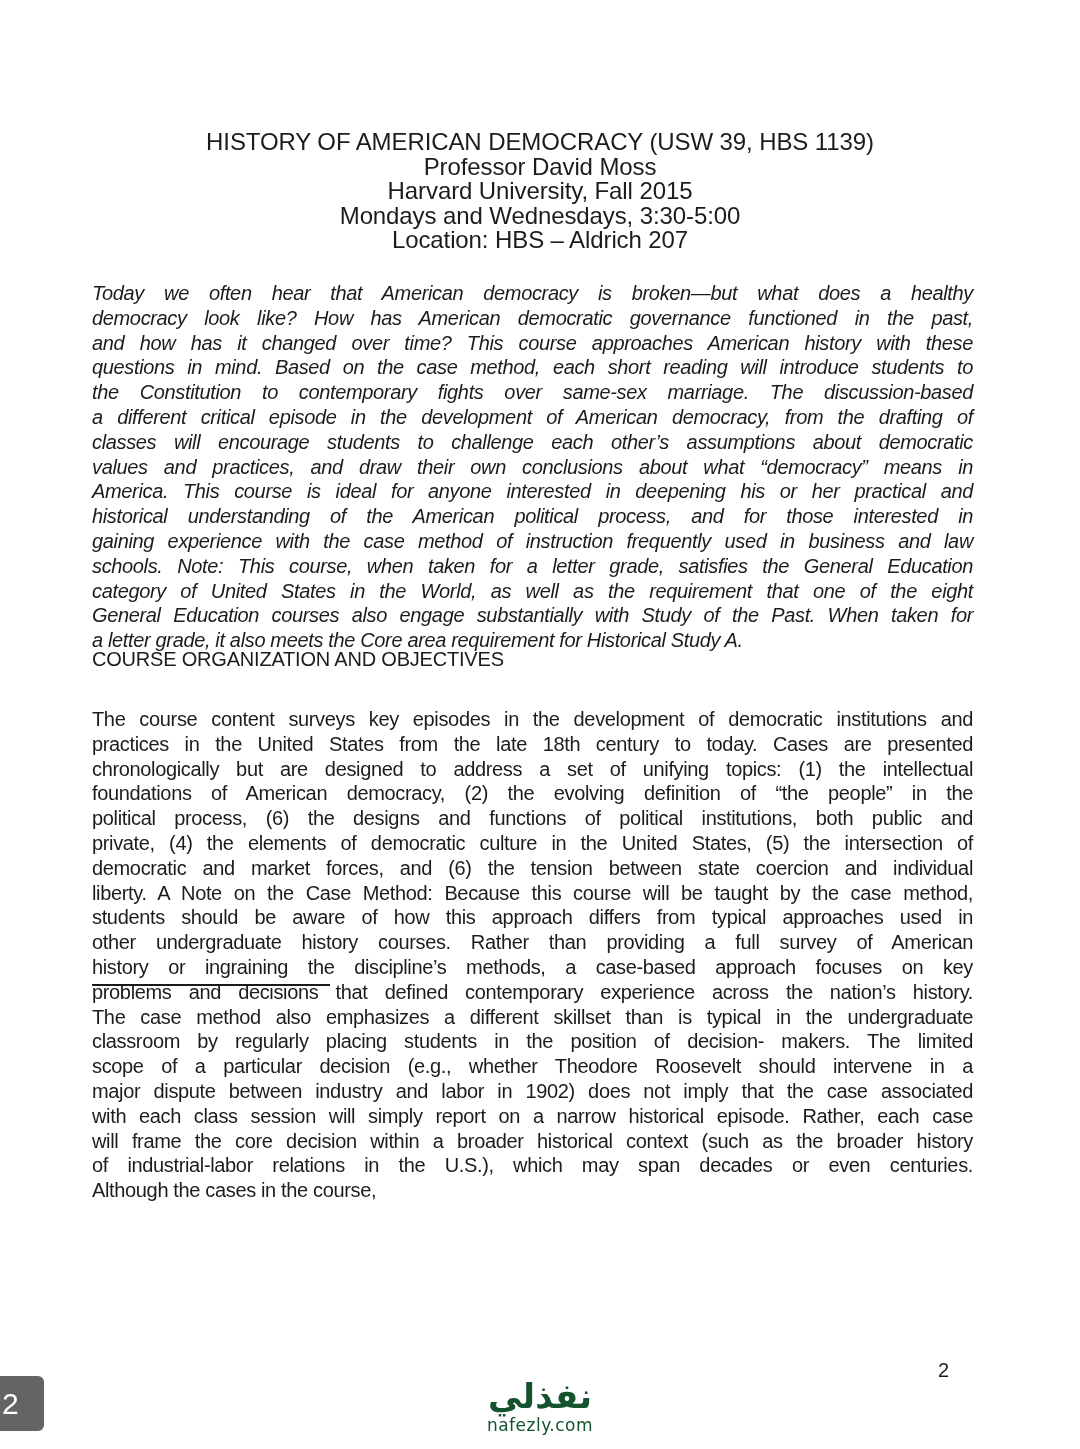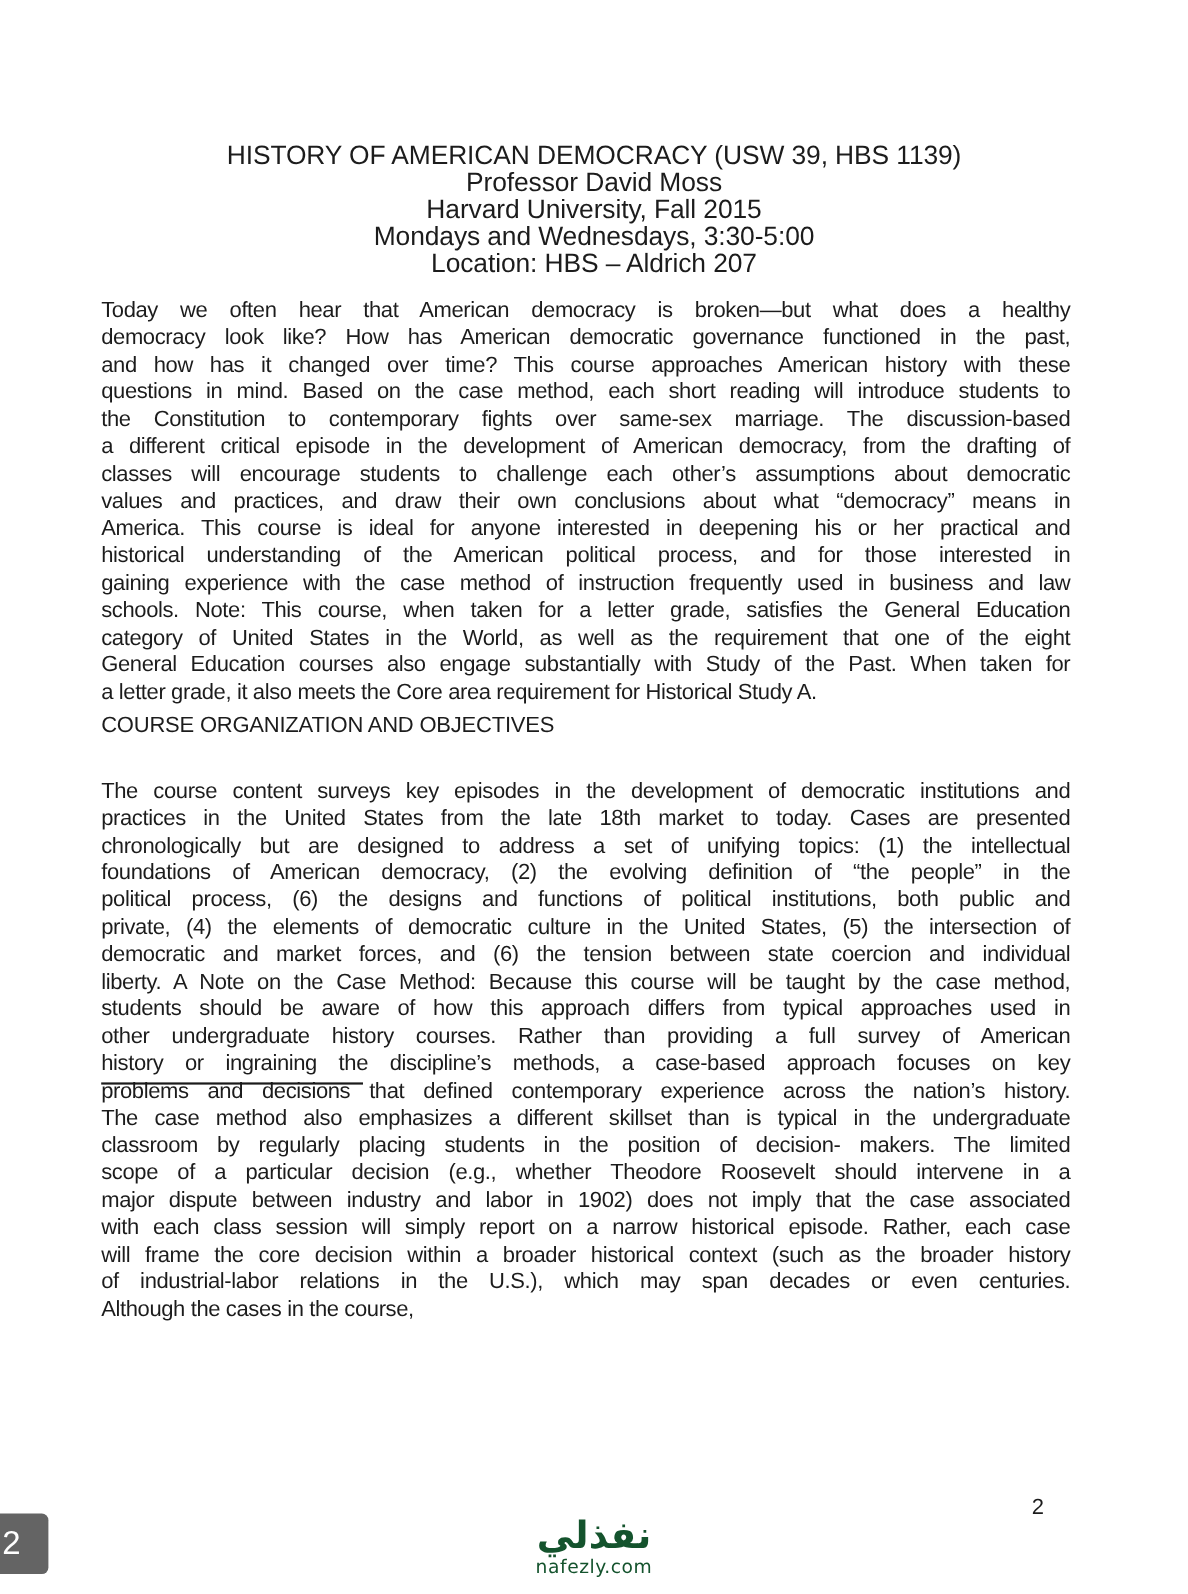--- a/index.html
+++ b/index.html
@@ -25,21 +25,21 @@
 <body>
 
 <div class="header">
   <div class="hl">HISTORY OF AMERICAN DEMOCRACY (USW 39, HBS 1139)</div>
   <div class="hl">Professor David Moss</div>
   <div class="hl">Harvard University, Fall 2015</div>
   <div class="hl">Mondays and Wednesdays, 3:30-5:00</div>
   <div class="hl">Location: HBS – Aldrich 207</div>
 </div>
 
-<div class="block" style="top:270px;">
+<div class="block" style="top:281px;font-style:italic;">
   <div class="ln">Today we often hear that American democracy is broken—but what does a healthy</div>
   <div class="ln">democracy look like? How has American democratic governance functioned in the past,</div>
   <div class="ln">and how has it changed over time? This course approaches American history with these</div>
   <div class="ln">questions in mind. Based on the case method, each short reading will introduce students to</div>
   <div class="ln">the Constitution to contemporary fights over same-sex marriage. The discussion-based</div>
   <div class="ln">a different critical episode in the development of American democracy, from the drafting of</div>
   <div class="ln">classes will encourage students to challenge each other’s assumptions about democratic</div>
   <div class="ln">values and practices, and draw their own conclusions about what “democracy” means in</div>
   <div class="ln">America. This course is ideal for anyone interested in deepening his or her practical and</div>
   <div class="ln">historical understanding of the American political process, and for those interested in</div>
@@ -47,21 +47,21 @@
   <div class="ln">schools. Note: This course, when taken for a letter grade, satisfies the General Education</div>
   <div class="ln">category of United States in the World, as well as the requirement that one of the eight</div>
   <div class="ln">General Education courses also engage substantially with Study of the Past. When taken for</div>
   <div class="ln last">a letter grade, it also meets the Core area requirement for Historical Study A.</div>
 </div>
 
 <div class="heading">COURSE ORGANIZATION AND OBJECTIVES</div>
 
 <div class="block" style="top:707px;">
   <div class="ln">The course content surveys key episodes in the development of democratic institutions and</div>
-  <div class="ln">practices in the United States from the late 18th market to today. Cases are presented</div>
+  <div class="ln">practices in the United States from the late 18th century to today. Cases are presented</div>
   <div class="ln">chronologically but are designed to address a set of unifying topics: (1) the intellectual</div>
   <div class="ln">foundations of American democracy, (2) the evolving definition of “the people” in the</div>
   <div class="ln">political process, (6) the designs and functions of political institutions, both public and</div>
   <div class="ln">private, (4) the elements of democratic culture in the United States, (5) the intersection of</div>
   <div class="ln">democratic and market forces, and (6) the tension between state coercion and individual</div>
   <div class="ln"><span>liberty. </span><span class="ital">A Note on the Case Method:</span><span> Because this course will be taught by the case method,</span></div>
   <div class="ln">students should be aware of how this approach differs from typical approaches used in</div>
   <div class="ln">other undergraduate history courses. Rather than providing a full survey of American</div>
   <div class="ln">history or ingraining the discipline’s methods, a case-based approach focuses on key</div>
   <div class="ln">problems and decisions that defined contemporary experience across the nation’s history.</div>

